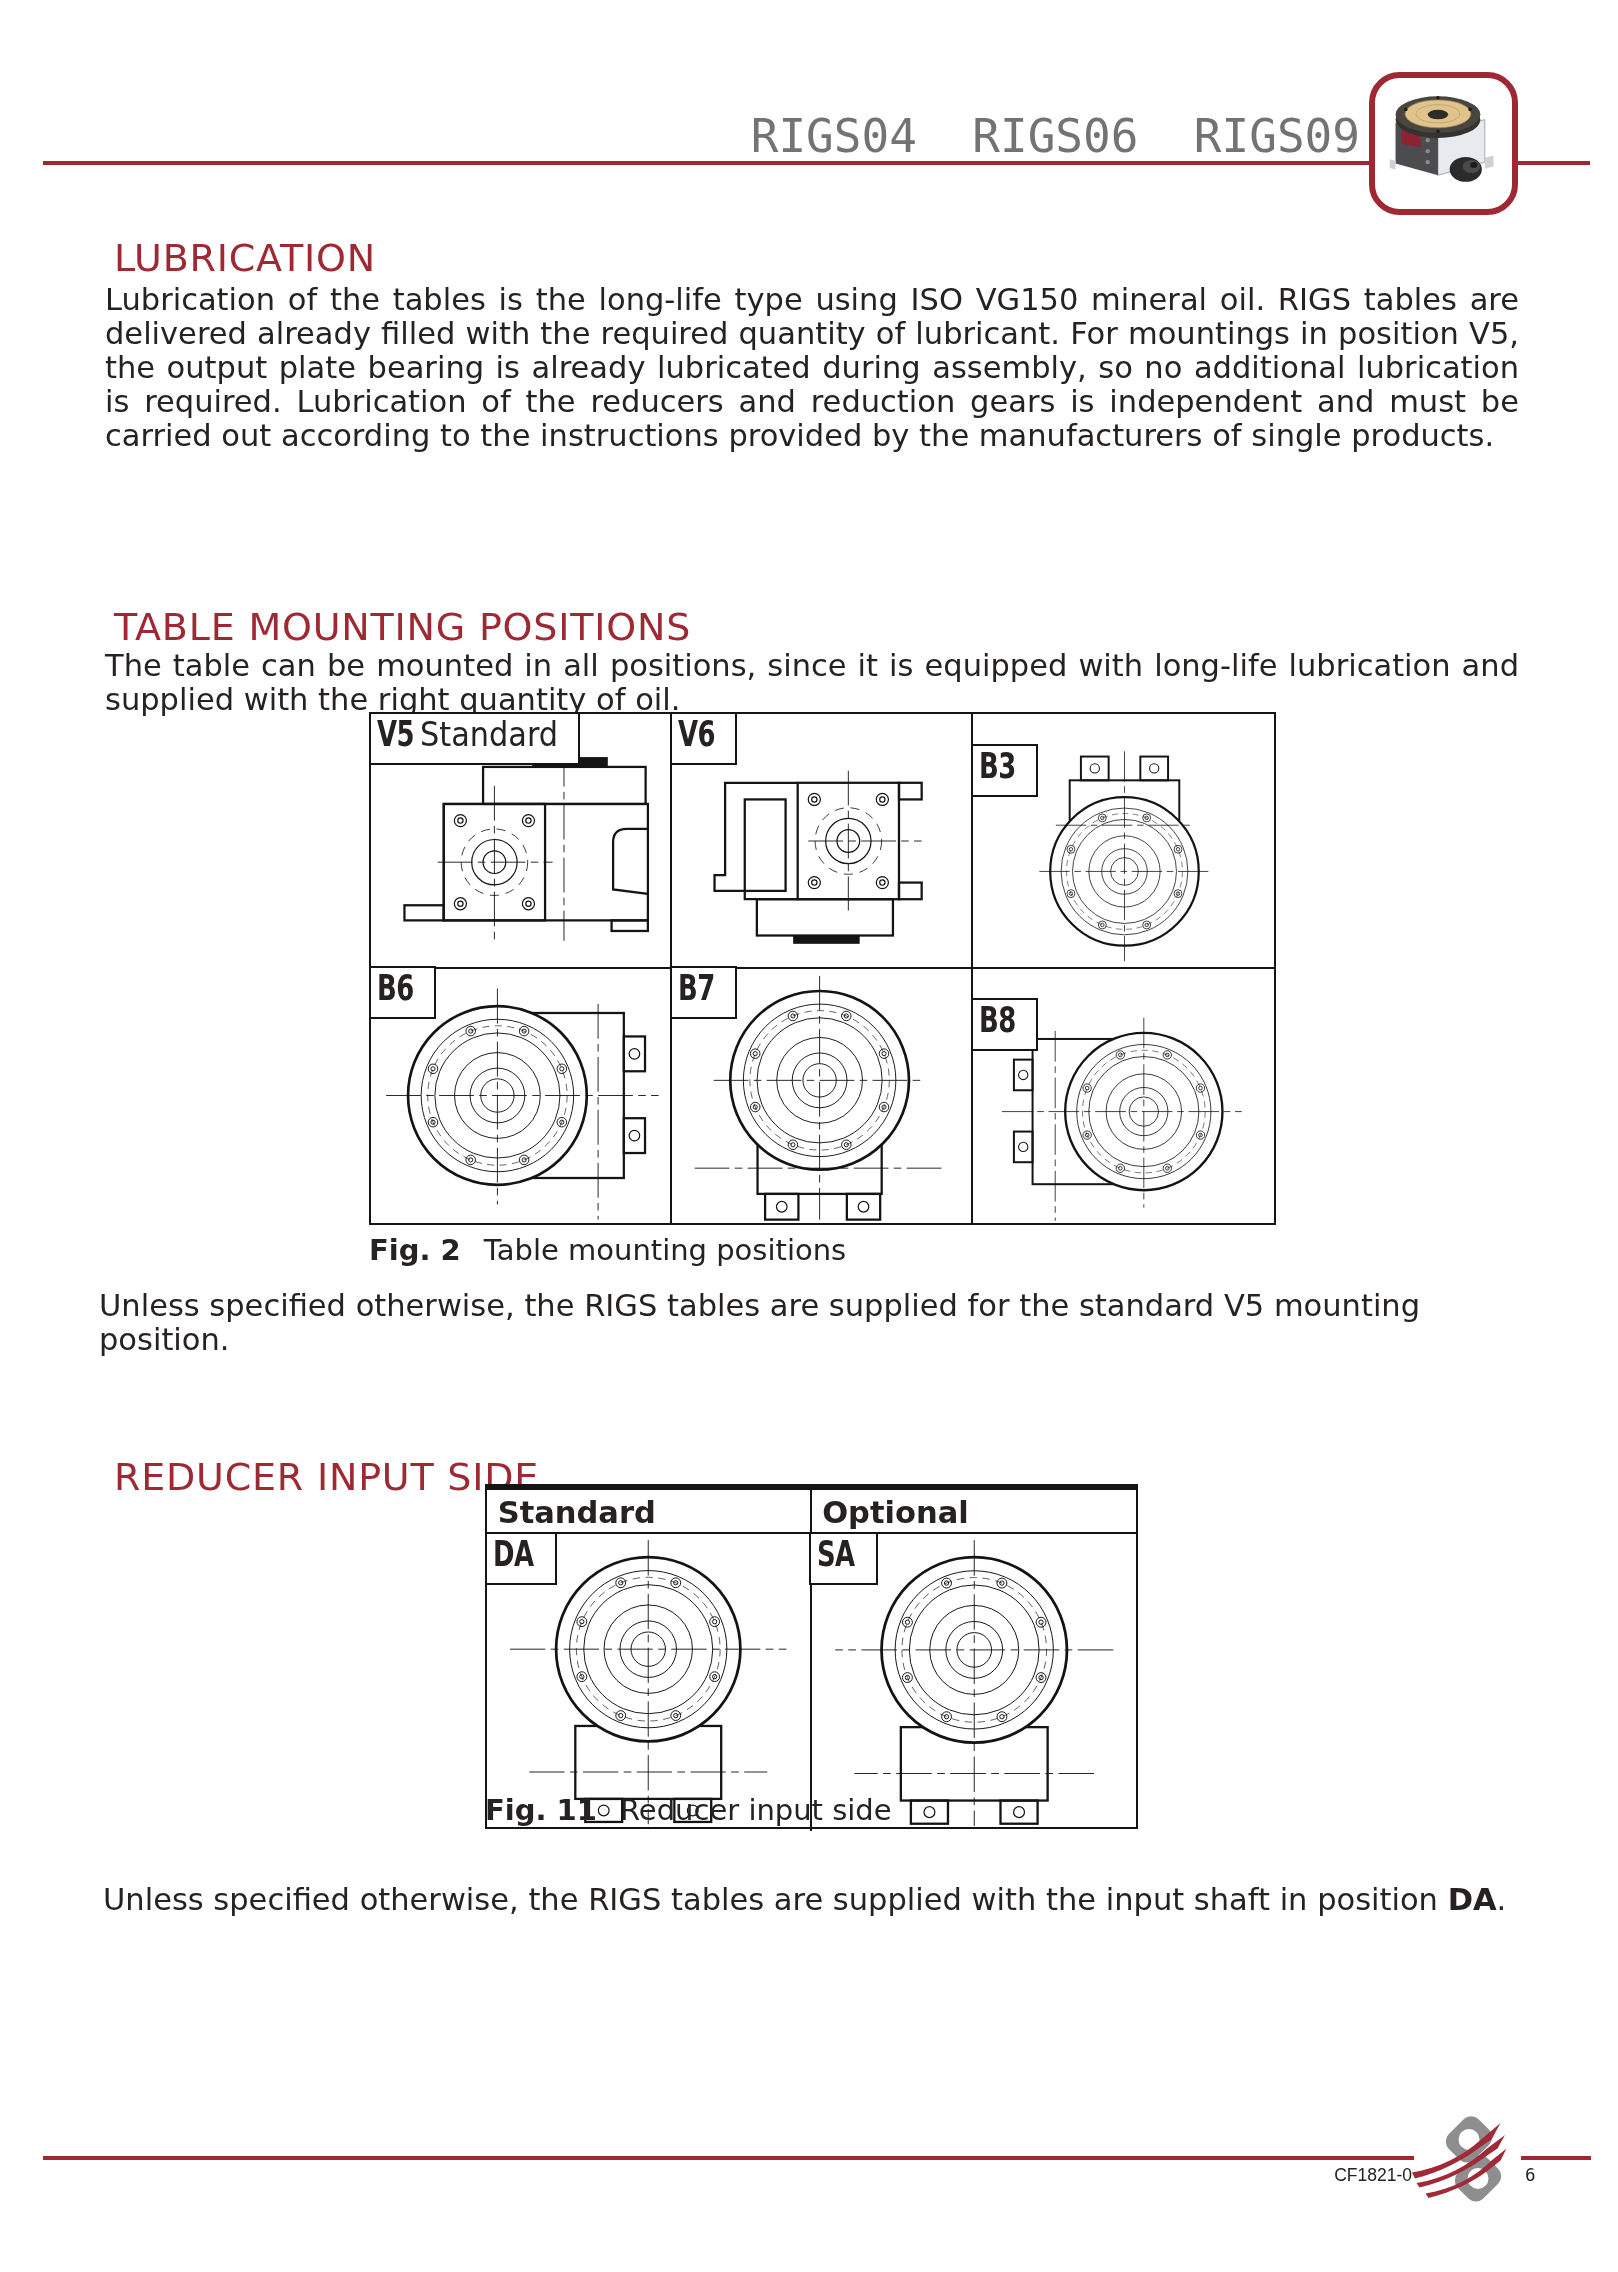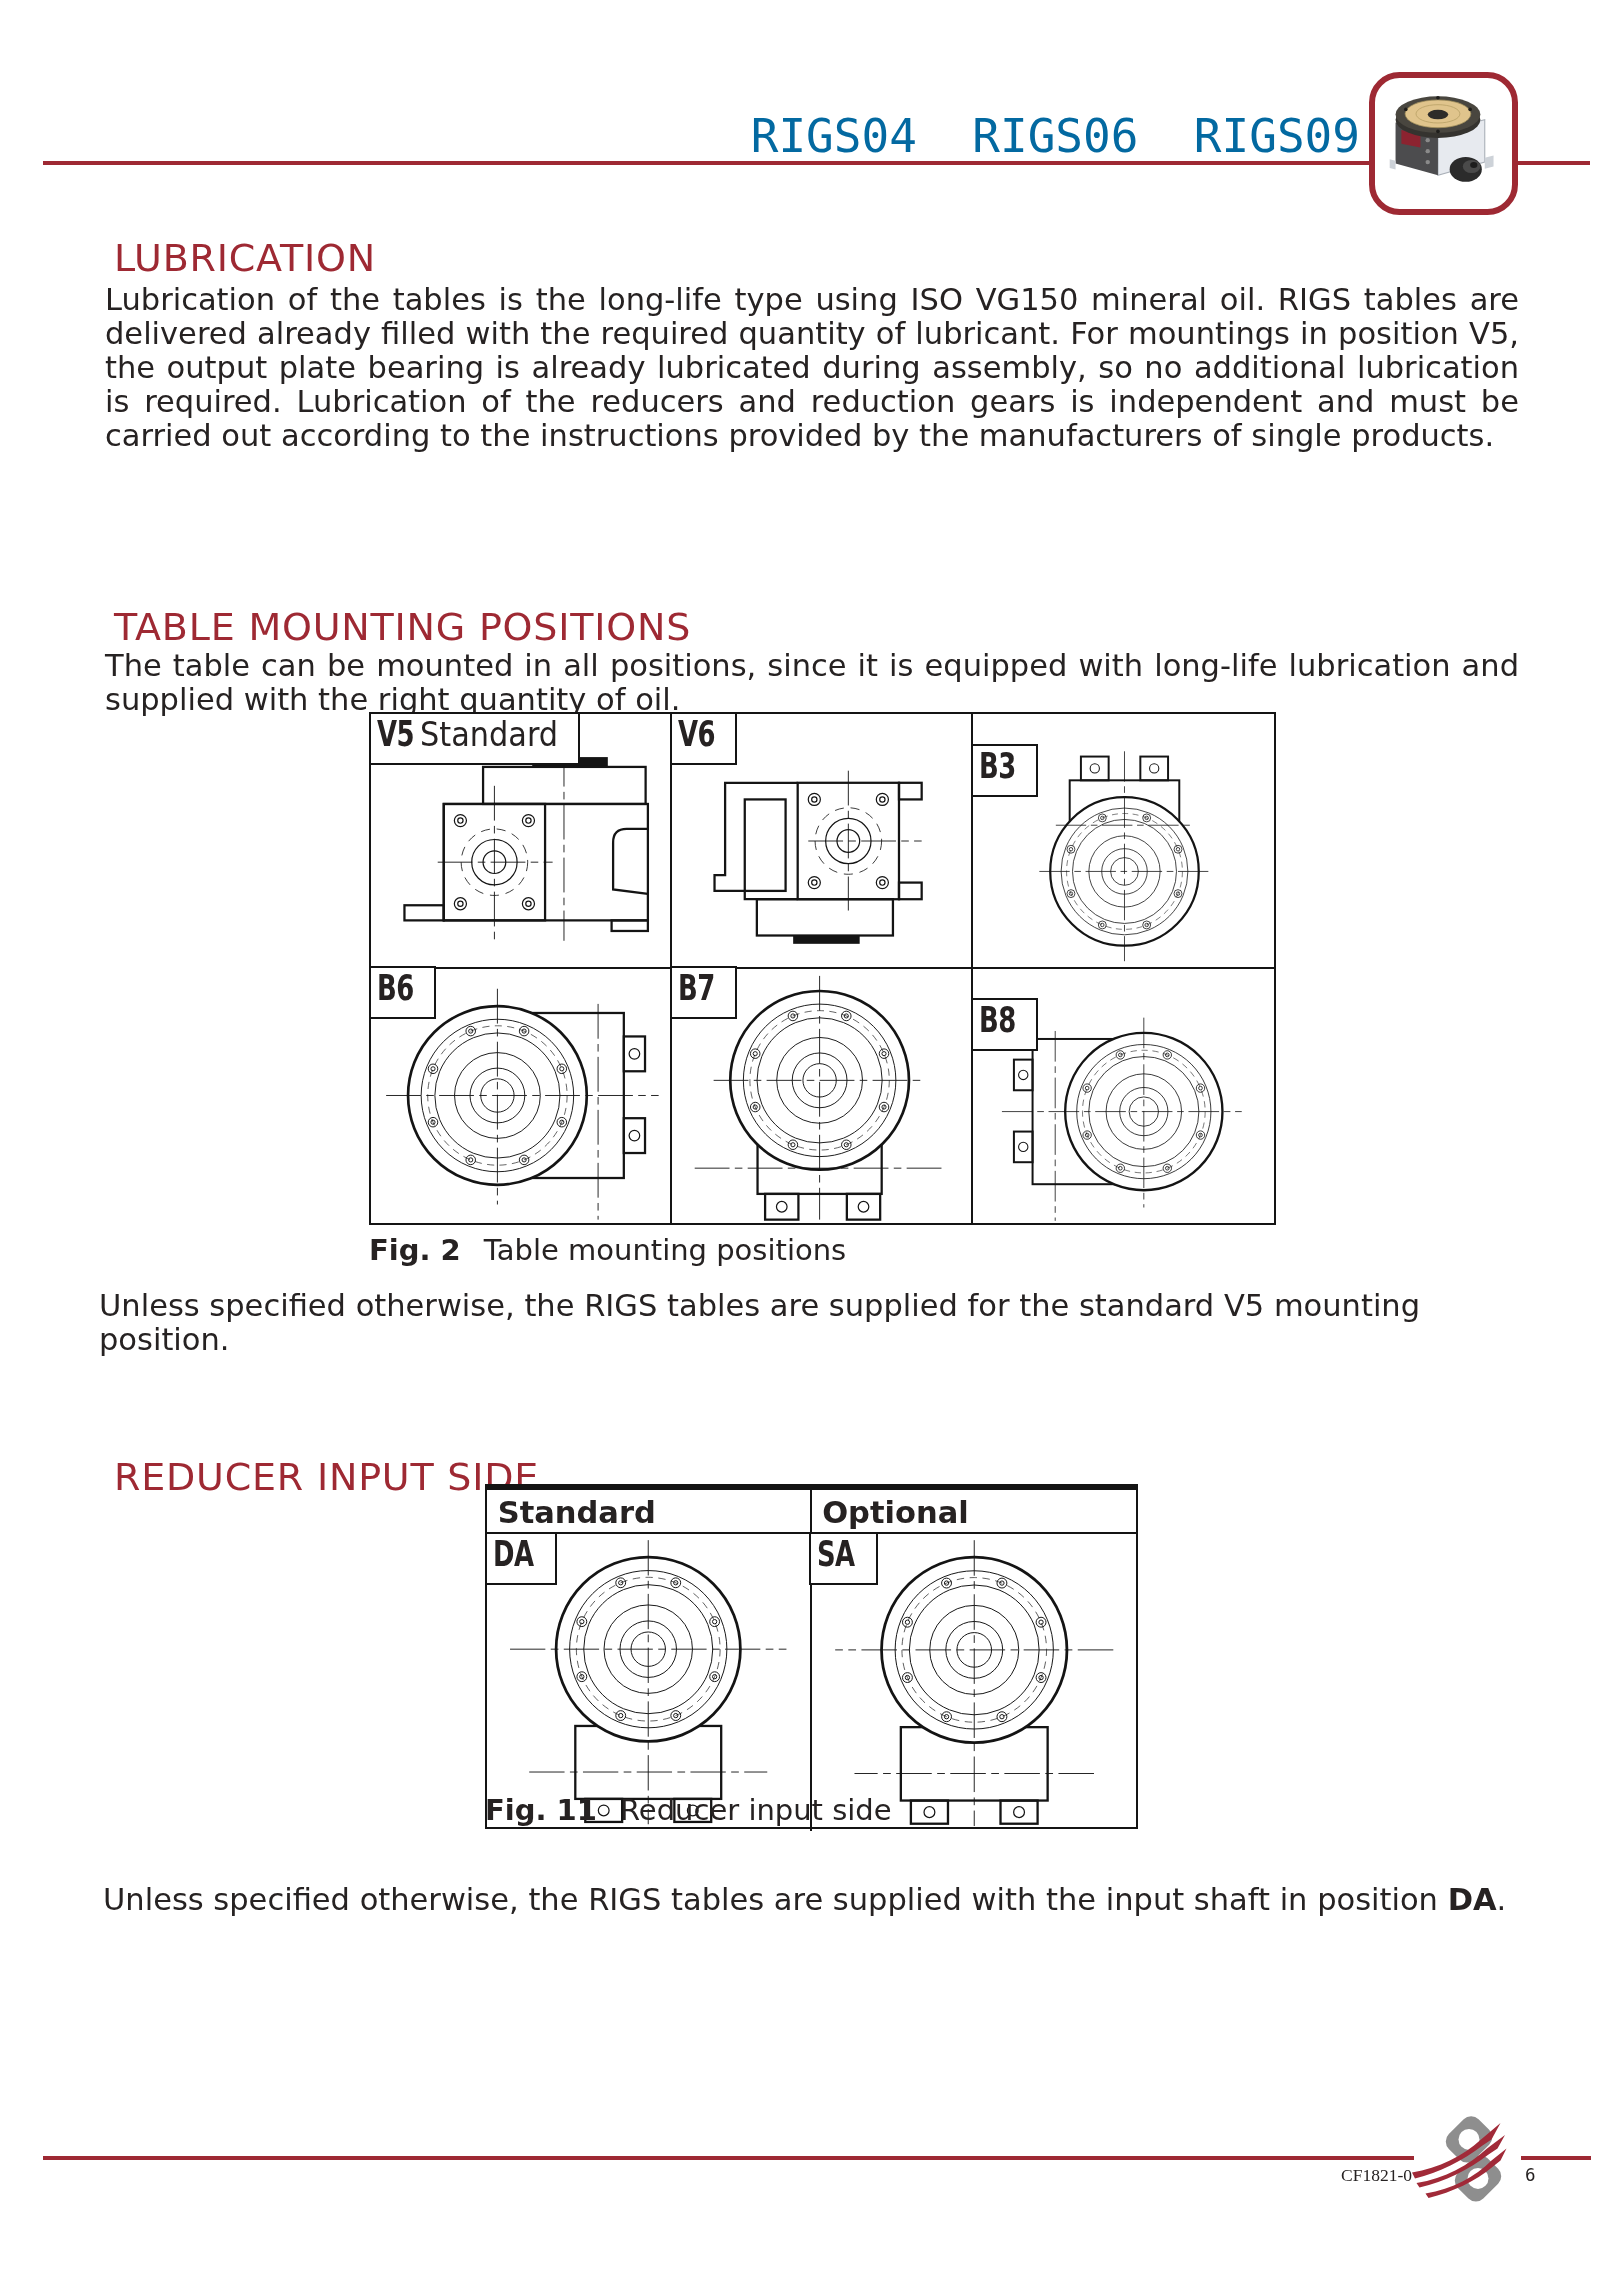--- a/index.html
+++ b/index.html
@@ -2,21 +2,21 @@
 <html style="font-size:12.2px"><head>
 <meta charset="utf-8">
 <style>
   html,body{margin:0;padding:0;background:#e8e8e8;}
   .page{position:relative;width:1619px;height:2273px;background:#ffffff;
         font-family:"DejaVu Sans",sans-serif;color:#262222;overflow:hidden;}
 
   
   .doc-title{position:absolute;top:111px;left:533px;width:827px;height:50px;
     font-family:"DejaVu Sans Mono",monospace;font-size:46px;line-height:50px;
-    color:#0369a1;text-align:right;white-space:pre;}
+    color:#737373;text-align:right;white-space:pre;}
   .header-rule{position:absolute;top:161px;left:43px;width:1547px;height:3.8px;background:#9e2933;}
   .logo-box{position:absolute;top:72px;left:1369px;width:137px;height:131px;background:#fff;
     border:6.9px solid #9e2933;border-radius:30.5px;z-index:5;}
   .logo-box svg{position:absolute;inset:3px;width:117px;height:111px;}
 
   
   .sec-heading{position:absolute;font-size:38px;font-weight:normal;color:#9e2933;letter-spacing:0.8px;white-space:nowrap;margin-top:29px;}
   .body-par{position:absolute;left:105px;width:1414px;font-size:30.5px;line-height:34px;
     text-align:justify;}
   .note-par{position:absolute;left:99px;width:1414px;font-size:30.5px;line-height:34px;}
@@ -46,21 +46,21 @@
     grid-template-columns:1fr 1fr;grid-template-rows:44px 1fr;}
   .fig11 .hcell{border-bottom:2.3px solid #141414;font-size:30.5px;font-weight:bold;
     padding:4.6px 0 0 10.7px;}
   .fig11 .hcell.first,.fig11 .bcell.first{border-right:2.3px solid #141414;}
   .fig11 .bcell{position:relative;}
 
   
   .footer-rule-l{position:absolute;top:2156px;left:43px;width:1371px;height:3.8px;background:#9e2933;}
   .footer-rule-r{position:absolute;top:2156px;left:1521px;width:70px;height:3.8px;background:#9e2933;}
   .footer-code{position:absolute;top:2164px;left:1257px;width:155px;text-align:right;
-    font-family:Liberation Serif, serif;font-size:17.5px;line-height:23px;}
+    font-family:Liberation Sans, sans-serif;font-size:17.5px;line-height:23px;}
   .footer-page{position:absolute;top:2164px;left:1525px;width:46px;
     font-family:"DejaVu Sans Mono",monospace;font-size:17.5px;line-height:23px;}
   .footer-logo{position:absolute;top:2112px;left:1409px;width:120px;height:90px;}
 
   
   .ln{stroke:#141414;fill:none;stroke-width:1.6px;}
   .md{stroke:#141414;fill:none;stroke-width:3px;}
   .hv{stroke:#141414;stroke-width:4.5px;}
   .wfill{fill:#ffffff;}
   .dash{stroke:#141414;fill:none;stroke-width:1.1px;stroke-dasharray:12 9;}

